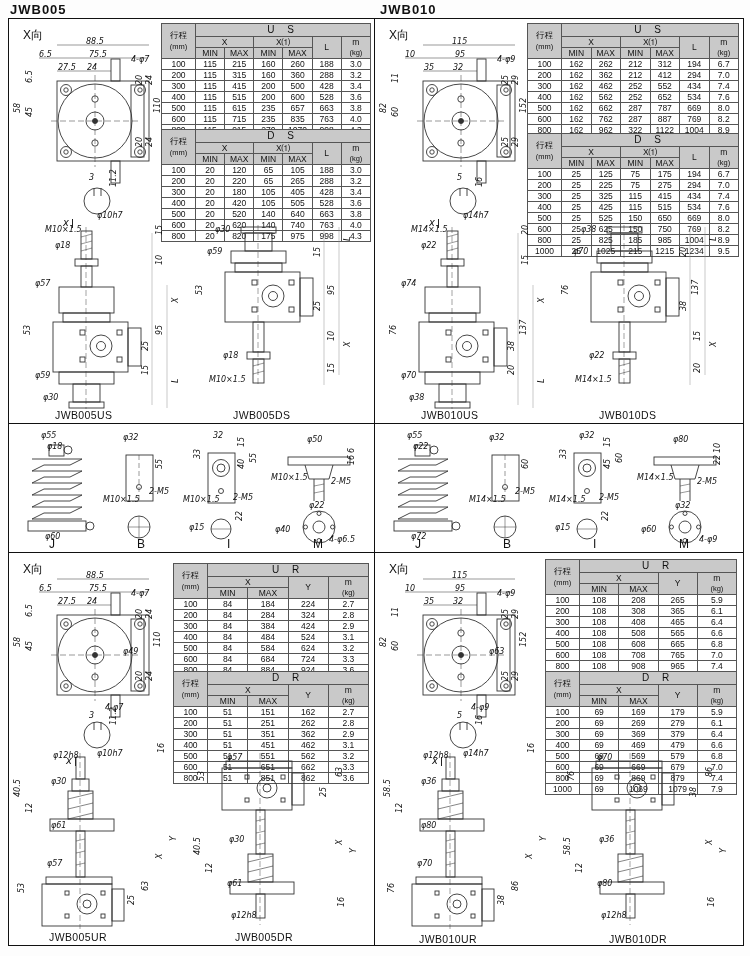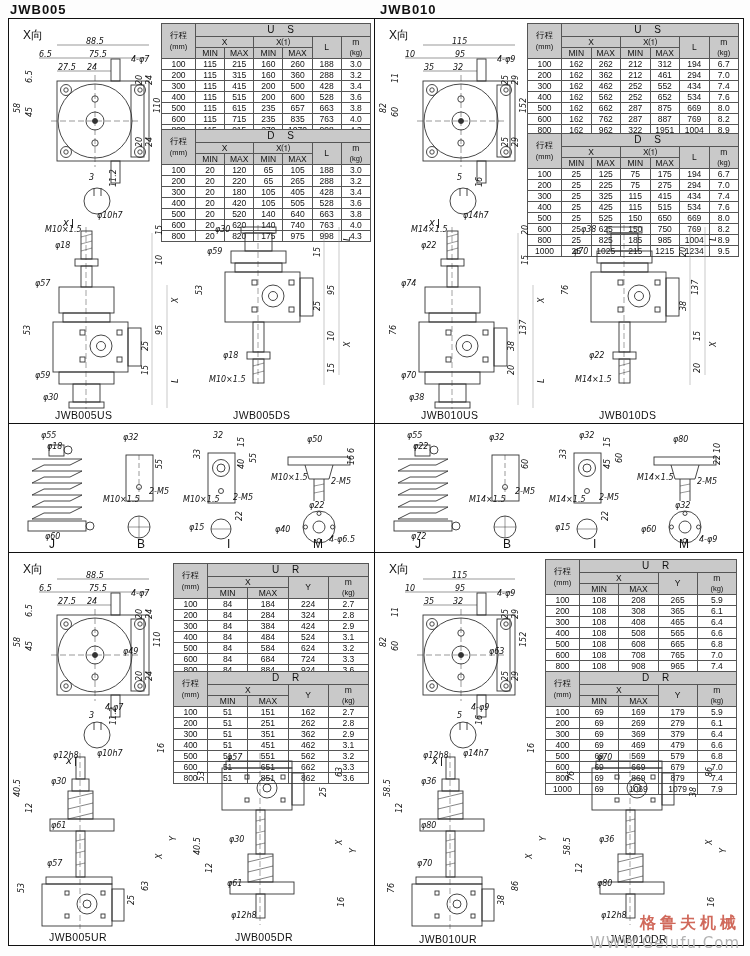--- a/index.html
+++ b/index.html
@@ -537,21 +537,21 @@
               <td>212</td>
               <td>312</td>
               <td>194</td>
               <td>6.7</td>
             </tr>
             <tr>
               <td>200</td>
               <td>162</td>
               <td>362</td>
               <td>212</td>
-              <td>461</td>
+              <td>412</td>
               <td>294</td>
               <td>7.0</td>
             </tr>
             <tr>
               <td>300</td>
               <td>162</td>
               <td>462</td>
               <td>252</td>
               <td>552</td>
               <td>434</td>
@@ -564,39 +564,39 @@
               <td>252</td>
               <td>652</td>
               <td>534</td>
               <td>7.6</td>
             </tr>
             <tr>
               <td>500</td>
               <td>162</td>
               <td>662</td>
               <td>287</td>
-              <td>875</td>
+              <td>787</td>
               <td>669</td>
               <td>8.0</td>
             </tr>
             <tr>
               <td>600</td>
               <td>162</td>
               <td>762</td>
               <td>287</td>
               <td>887</td>
               <td>769</td>
               <td>8.2</td>
             </tr>
             <tr>
               <td>800</td>
               <td>162</td>
               <td>962</td>
               <td>322</td>
-              <td>1951</td>
+              <td>1122</td>
               <td>1004</td>
               <td>8.9</td>
             </tr>
             <tr>
               <td>1000</td>
               <td>162</td>
               <td>1162</td>
               <td>352</td>
               <td>1352</td>
               <td>1234</td>
@@ -1198,18 +1198,14 @@
         <span class="dim v" style="left: 156px; top: 100px;">Y</span>
         <span class="dim v" style="left: 12px; top: 120px;">12</span>
         <span class="dim" style="left: 34px; top: 126px;">φ80</span>
         <span class="dim" style="left: 38px; top: 158px;">φ12h8</span>
         <span class="dim v" style="left: 144px; top: 154px;">16</span>
       </div>
     <span class="cap" style="left:44px;top:380px">JWB010UR</span>
     <span class="cap" style="left:234px;top:380px">JWB010DR</span>
   </div>
 
-  <div class="wm">
-    <span class="cn">格鲁夫机械</span>
-    <span class="url">WWW.Gelufu.Com</span>
-  </div>
 
 </div>
 
 </body></html>

